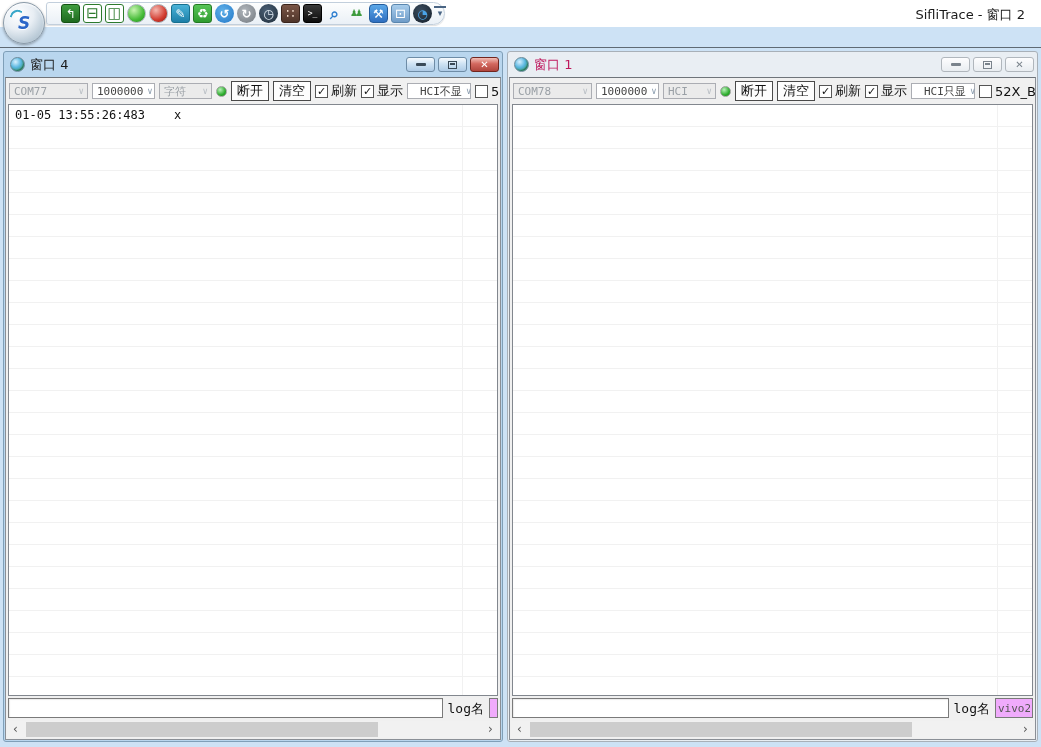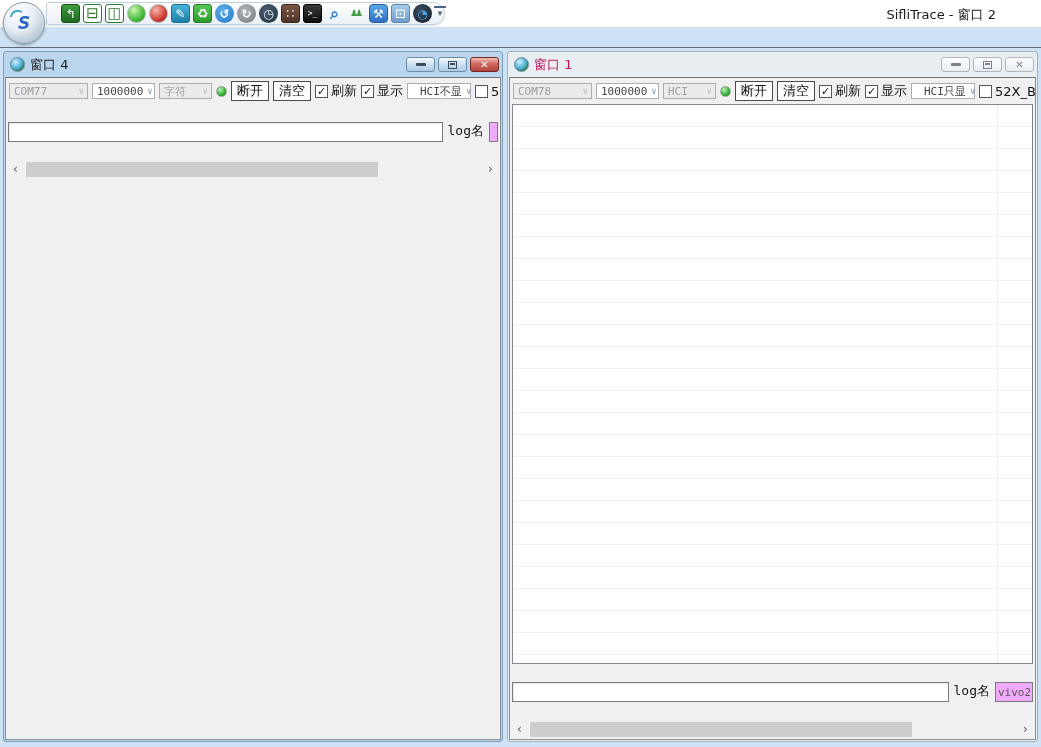--- a/index.html
+++ b/index.html
@@ -1,21 +1,21 @@
 <!DOCTYPE html>
 <html><head>
 <meta charset="utf-8">
 <style>
   * { box-sizing: border-box; margin: 0; padding: 0; }
   html,body { width:1041px; height:747px; overflow:hidden; font-family:"DejaVu Sans",sans-serif; background:#fff; }
   .stage { position:relative; width:1041px; height:747px; background:#fff; }
 
   
   .main-titlebar { position:absolute; top:0; left:0; right:0; height:27px; background:#fff; }
-  .main-title { position:absolute; right:45px; top:6px; font-size:13px; color:#1a1a1a; }
+  .main-title { position:absolute; right:16px; top:6px; font-size:13px; color:#1a1a1a; }
 
   .logo-button { position:absolute; left:3px; top:2px; width:42px; height:42px; border-radius:50%;
     background: radial-gradient(circle at 35% 28%, #ffffff 0%, #e8eef4 40%, #b8c9d6 75%, #8fa6b6 100%);
     border:1px solid #8a9aa8; box-shadow:0 1px 3px rgba(0,0,0,.35), inset 0 1px 2px #fff; z-index:20;
     display:flex; align-items:center; justify-content:center; }
   .logo-glyph { font-size:17px; font-weight:bold; color:#2b66c8; font-style:italic;
     text-shadow:0 1px 0 #fff; position:relative; }
   .logo-glyph::before { content:""; position:absolute; left:-7px; top:-4px; width:8px; height:8px;
     border:2px solid #39a7c9; border-right:none; border-bottom:none; border-radius:8px 0 0 0; transform:rotate(20deg); }
 
@@ -92,21 +92,21 @@
     text-align:center; color:#111; flex:0 0 auto; }
 
   
   .log-area { flex:1 1 auto; min-height:0; margin:0 2px; background:#fff; border:1px solid #82878e; position:relative; overflow:hidden;
     background-image:repeating-linear-gradient(to bottom, transparent 0px, transparent 21px, #f1f1f1 21px, #f1f1f1 22px); }
   .log-area::after { content:""; position:absolute; top:0; bottom:0; right:34px; width:1px; background:#f1f1f1; }
   .log-text { position:absolute; top:3px; left:6px; font-family:"DejaVu Sans Mono",monospace; font-size:12px;
     color:#111; white-space:pre; }
 
   
-  .bottom-row { flex:0 0 24px; display:flex; align-items:flex-start; padding:18px 2px; gap:5px; }
+  .bottom-row { flex:0 0 24px; display:flex; align-items:flex-end; padding:2px 2px; gap:5px; }
   .msg-input { flex:1 1 auto; height:20px; border:1px solid #7a7a7a; background:#fff; outline:none;
     box-shadow: inset 1px 1px 1px rgba(0,0,0,.08); font-family:"DejaVu Sans Mono",monospace; font-size:12px; padding:0 3px; min-width:0; }
   .logname-label { font-family:"DejaVu Sans Mono","DejaVu Sans",monospace; font-size:13px; color:#111; flex:0 0 auto; }
   .logname-input { height:20px; border:1px solid #7a7a7a; background:#f0abfc; outline:none;
     font-family:"DejaVu Sans Mono",monospace; font-size:11px; color:#555; padding:0 2px; flex:0 0 auto; }
   .win-left  .logname-input { width:9px; }
   .win-right .logname-input { width:38px; }
 
   
   .hscroll { flex:0 0 17px; background:#f1f1f1; position:relative; display:flex; align-items:center; margin:1px 1px 1px; }
@@ -197,20 +197,23 @@
           </span>
           <span class="combo w-hci">
             <span>HCI不显</span>
             <span class="chev">∨</span>
           </span>
           <span class="cbx">
             <span class="box"></span>
             <span>52X</span>
           </span>
         </div>
+        <div class="log-area">
+          <span class="log-text">01-05 13:55:26:483    x</span>
+        </div>
         <div class="bottom-row">
           <input class="msg-input" value="" style="">
           <span class="logname-label">log名</span>
           <input class="logname-input" value="" style="">
         </div>
         <div class="hscroll">
           <span class="scroll-arrow">‹</span>
           <span class="hthumb"></span>
           <span class="scroll-arrow right">›</span>
         </div>

